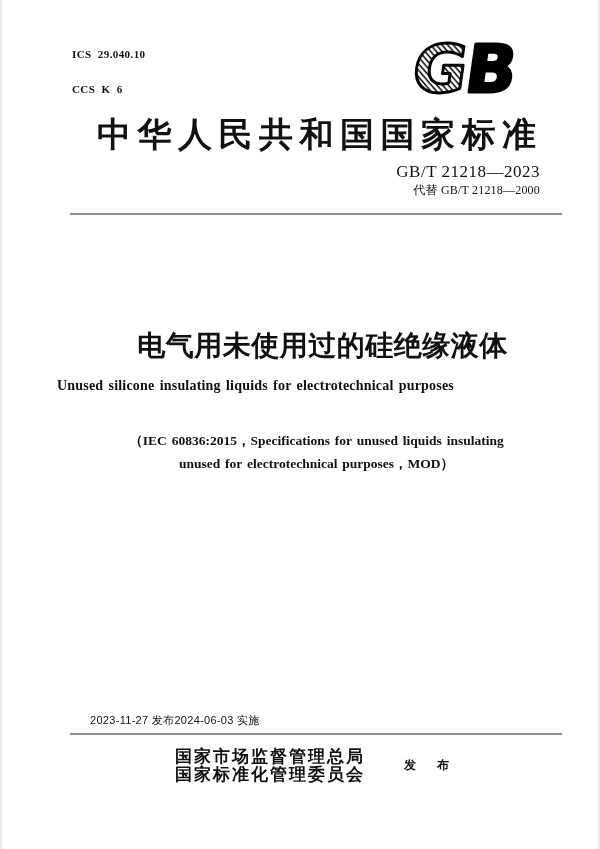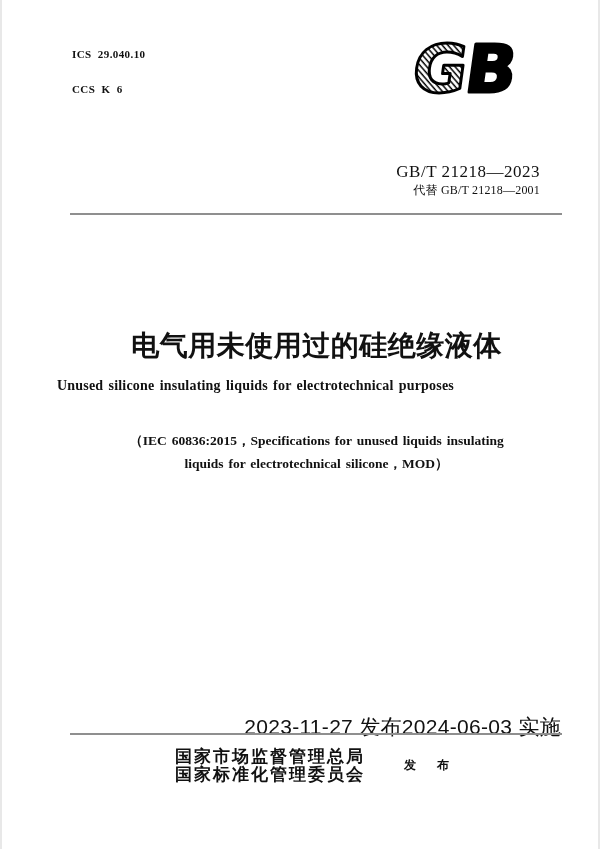--- a/index.html
+++ b/index.html
@@ -56,21 +56,21 @@
     position: absolute;
     left: 68px; width: 492px; height: 2px;
     background: #8f8f8f;
   }
   .rule-top    { top: 213px; }
   .rule-bottom { top: 733px; }
 
   
   .title-cn {
     position: absolute;
-    left: 70px; top: 327px; width: 489px;
+    left: 76px; top: 327px; width: 489px;
     text-align: center;
     font-family: "Liberation Sans", sans-serif;
     font-weight: bold;
     font-size: 28px;
     letter-spacing: 0.5px;
     white-space: nowrap;
   }
   .title-en {
     position: absolute;
     left: 55px; top: 378px; width: 519px;
@@ -89,25 +89,25 @@
     font-family: "Liberation Serif", serif;
     font-weight: bold;
     font-size: 13.5px;
     line-height: 23px;
     word-spacing: 1.5px;
   }
 
   
   .dates {
     position: absolute;
-    left: 70px; top: 713px; width: 489px;
+    left: 88px; top: 713px; width: 489px;
     display: flex;
-    justify-content: flex-end;
+    justify-content: flex-start;
     font-family: "Liberation Sans", sans-serif;
-    font-size: 21px;
+    font-size: 11px;
     letter-spacing: 0.3px;
   }
 
   
   .publisher {
     position: absolute;
     left: 70px; top: 748px; width: 489px;
     display: flex;
     justify-content: center;
     align-items: center;
@@ -147,33 +147,34 @@
         <rect width="4" height="4" fill="#ffffff"></rect>
         <line x1="1" y1="0" x2="1" y2="4" stroke="#000000" stroke-width="1.4"></line>
       </pattern>
     </defs>
     <g transform="translate(10,0) skewX(-8)" font-family="'DejaVu Sans', sans-serif" font-weight="bold" font-size="66" stroke-linejoin="round">
       <text x="2" y="56" fill="url(#hatch)" stroke="#000000" stroke-width="3">G</text>
       <text x="55" y="56" fill="#000000" stroke="#000000" stroke-width="3">B</text>
     </g>
   </svg>
 
+  <div class="headline">中华人民共和国国家标准</div>
 
   <div class="std-num">
     <div class="main">GB/T 21218—2023</div>
-    <div class="repl">代替 GB/T 21218—2001</div>
+    <div class="repl">代替 GB/T 21218—2000</div>
   </div>
 
   <div class="rule rule-top"></div>
 
   <div class="title-cn">电气用未使用过的硅绝缘液体</div>
   <div class="title-en">Unused silicone insulating liquids for electrotechnical purposes</div>
   <div class="iec-ref">
     <div>（IEC 60836:2015，Specifications for unused liquids insulating</div>
-    <div>liquids for electrotechnical silicone，MOD）</div>
+    <div>unused for electrotechnical purposes，MOD）</div>
   </div>
 
   <div class="dates">
     <span>2023-11-27 发布</span>
     <span>2024-06-03 实施</span>
   </div>
 
   <div class="rule rule-bottom"></div>
 
   <div class="publisher">

